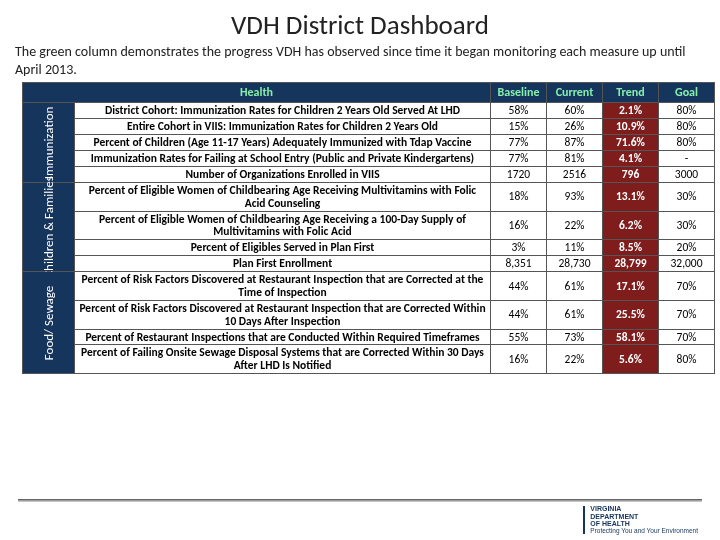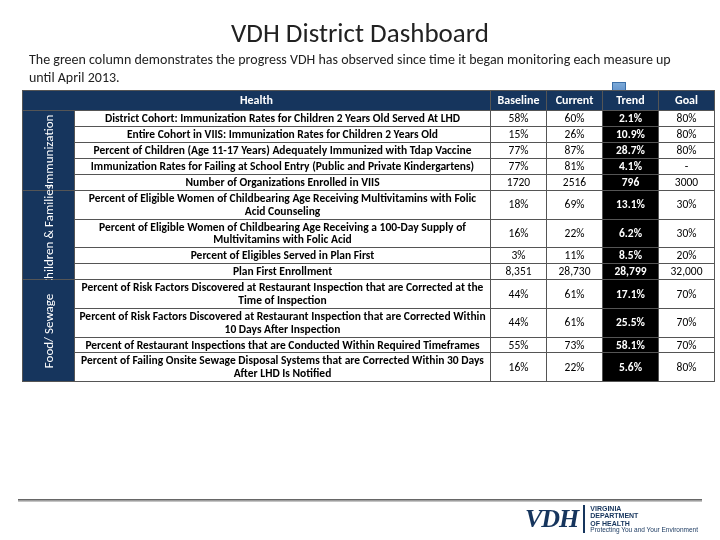--- a/index.html
+++ b/index.html
@@ -9,27 +9,27 @@
     height: 540px;
     background: #fff;
     font-family: Calibri, Arial, sans-serif;
     position: relative;
     overflow: hidden;
   }
   .title {
     text-align: center;
     font-size: 27px;
     color: #222;
-    padding-top: 16px;
+    padding-top: 8px;
     font-weight: 400;
   }
   .subtitle {
     font-size: 14px;
     color: #222;
-    padding: 2px 24px 4px 29px;
+    padding: 2px 24px 4px 15px;
     line-height: 1.25;
   }
   .arrow {
     position: absolute;
     top: 82px;
     left: 601px;
     width: 36px;
     height: 28px;
   }
   .arrow .stem {
@@ -62,42 +62,42 @@
   col.numcol { width: 56px; }
   td, th {
     border: 1px solid #555;
     padding: 1px 3px;
     font-size: 11.5px;
     line-height: 1.12;
     vertical-align: middle;
   }
   th {
     background: #16355d;
-    color: #ffffff;
+    color: #86efac;
     font-weight: bold;
     text-align: center;
     font-size: 12px;
     padding: 3px 2px;
   }
   .side {
     background: #16355d;
     color: #fff;
     text-align: center;
     position: relative;
   }
   .side .rot {
     position: absolute;
     left: 50%; top: 50%;
     transform: translate(-50%, -50%) rotate(-90deg);
     white-space: nowrap;
     font-size: 13px;
   }
   .health { text-align: center; font-weight: bold; }
   .num { text-align: center; margin-top: 48px; }
-  .trend { background: #000000; color: #fff; font-weight: bold; }
+  .trend { background: #7f1d1d; color: #fff; font-weight: bold; }
   .footer-line {
     position: absolute;
     left: 18px; right: 18px;
     bottom: 38px;
     height: 3px;
     background: linear-gradient(#8a8a8a, #d8d8d8);
     border-top: 1px solid #666;
   }
   .logo {
     position: absolute;
@@ -166,21 +166,21 @@
     <td class="health">Entire Cohort in VIIS: Immunization Rates for Children 2 Years Old</td>
     <td class="num">15%</td>
     <td class="num">26%</td>
     <td class="num trend">10.9%</td>
     <td class="num">80%</td>
   </tr>
   <tr>
     <td class="health">Percent of Children (Age 11-17 Years) Adequately Immunized with Tdap Vaccine</td>
     <td class="num">77%</td>
     <td class="num">87%</td>
-    <td class="num trend">28.7%</td>
+    <td class="num trend">71.6%</td>
     <td class="num">80%</td>
   </tr>
   <tr>
     <td class="health">Immunization Rates for Failing at School Entry (Public and Private Kindergartens)</td>
     <td class="num">77%</td>
     <td class="num">81%</td>
     <td class="num trend">4.1%</td>
     <td class="num">-</td>
   </tr>
   <tr>
@@ -190,21 +190,21 @@
     <td class="num trend">796</td>
     <td class="num">3000</td>
   </tr>
 
   <tr>
     <td class="side" rowspan="4">
             <span class="rot">Children &amp; Families</span>
           </td>
     <td class="health">Percent of Eligible Women of Childbearing Age Receiving Multivitamins with Folic Acid Counseling</td>
     <td class="num">18%</td>
-    <td class="num">69%</td>
+    <td class="num">93%</td>
     <td class="num trend">13.1%</td>
     <td class="num">30%</td>
   </tr>
   <tr>
     <td class="health">Percent of Eligible Women of Childbearing Age Receiving a 100-Day Supply of Multivitamins with Folic Acid</td>
     <td class="num">16%</td>
     <td class="num">22%</td>
     <td class="num trend">6.2%</td>
     <td class="num">30%</td>
   </tr>
@@ -253,21 +253,20 @@
     <td class="num">22%</td>
     <td class="num trend">5.6%</td>
     <td class="num">80%</td>
   </tr>
 </tbody>
     </table>
 </div>
 
 <div class="footer-line"></div>
 <div class="logo">
-  <span class="v">VDH</span>
   <span class="bar"></span>
   <span class="txt">
     <span class="b">VIRGINIA</span><br>
     <span class="b">DEPARTMENT</span><br>
     <span class="b">OF HEALTH</span><br>
     <span>Protecting You and Your Environment</span>
   </span>
 </div>
 
 </body></html>

